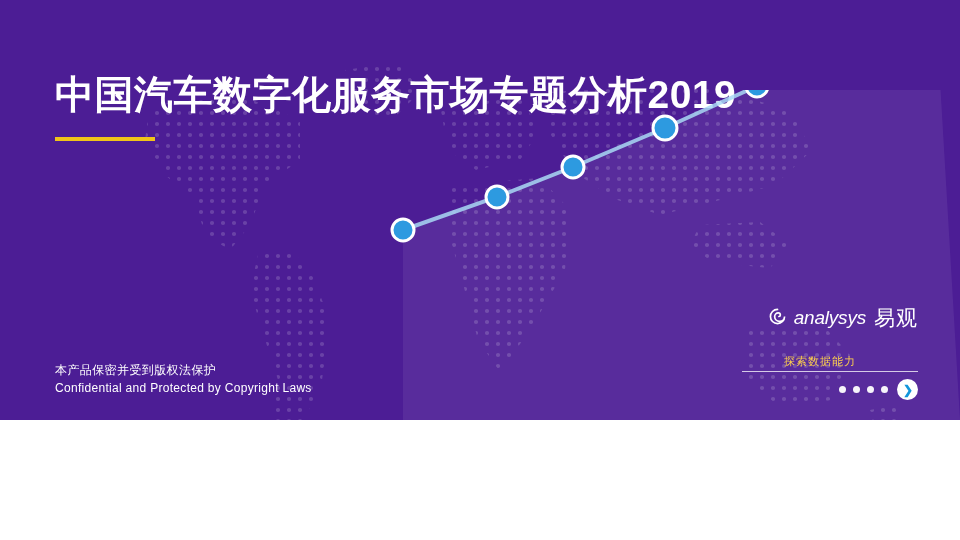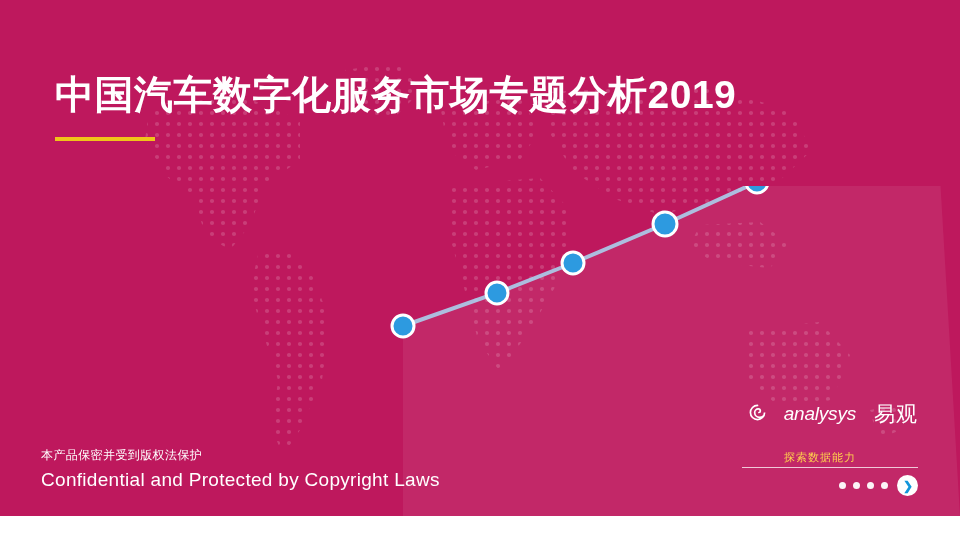--- a/index.html
+++ b/index.html
@@ -8,22 +8,22 @@
   }
   body {
     width: 960px;
     height: 540px;
     overflow: hidden;
     font-family: "Liberation Sans", sans-serif;
   }
   .slide {
     position: relative;
     width: 960px;
-    height: 516px;
-    background: #be185d;
+    height: 420px;
+    background: #4c1d95;
     overflow: hidden;
   }
   
   .map-layer {
     position: absolute;
     left: 0; top: 0;
     width: 960px; height: 540px;
     opacity: 0.55;
   }
   
@@ -51,47 +51,47 @@
   .chart-layer {
     position: absolute;
     left: 0;
     bottom: 0;
     width: 960px;
     height: 330px;
   }
   
   .footer {
     position: absolute;
-    left: 41px;
+    left: 55px;
     bottom: 22px;
     line-height: 1.55;
   }
   .footer-cn {
     color: #ffffff;
     font-size: 12px;
     letter-spacing: 0.4px;
   }
   .footer-en {
     color: #ffffff;
-    font-size: 19px;
+    font-size: 12px;
     letter-spacing: 0.3px;
   }
   
   .logo-block {
     position: absolute;
     right: 42px;
     bottom: 20px;
     width: 180px;
     text-align: right;
   }
   .logo-row {
     display: flex;
     align-items: center;
     justify-content: flex-end;
-    gap: 18px;
+    gap: 8px;
   }
   .logo-mark {
     display: inline-block;
   }
   .logo-en {
     color: #ffffff;
     font-size: 19px;
     font-style: italic;
     letter-spacing: -0.2px;
   }

